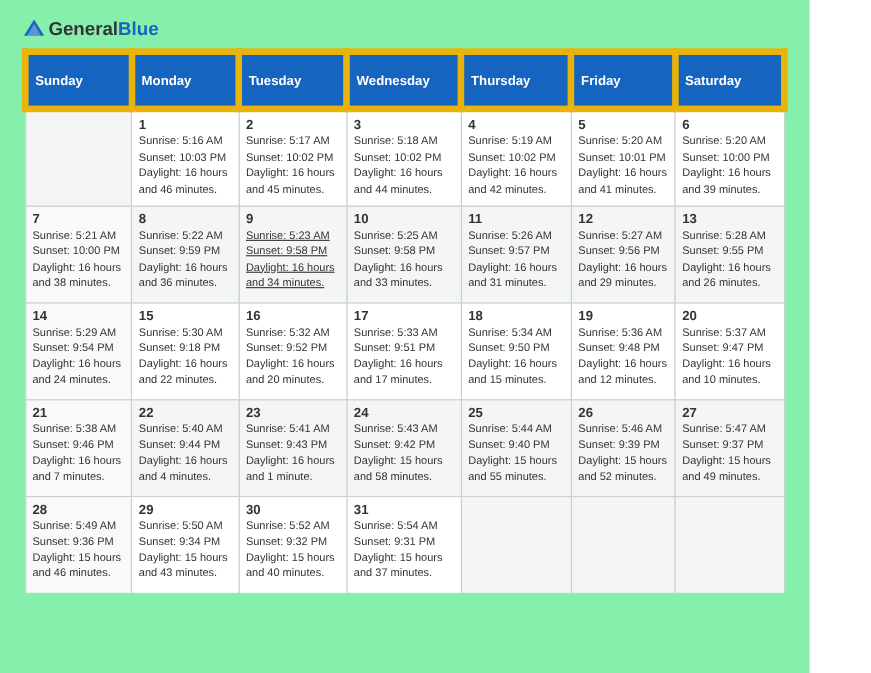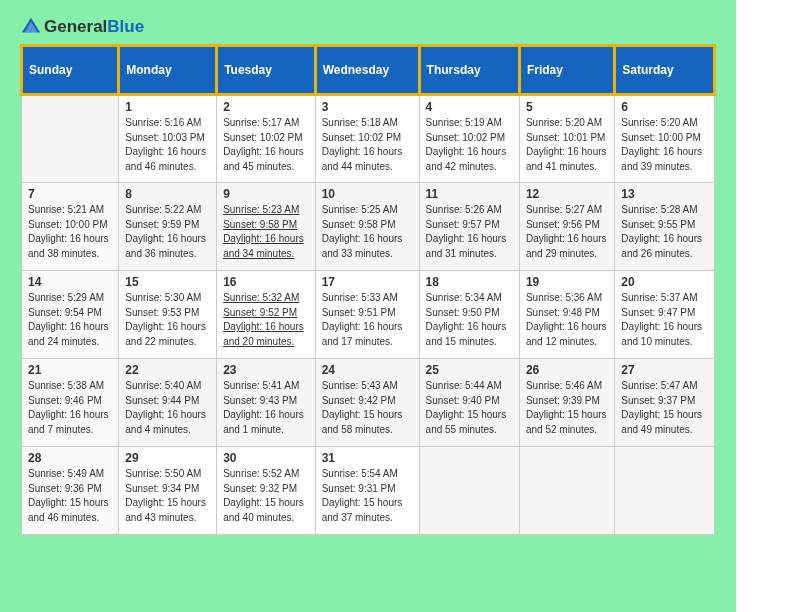--- a/index.html
+++ b/index.html
@@ -60,21 +60,21 @@
       border-collapse: collapse;
       margin-top: 4px;
     }
     thead tr th {
       background-color: #1565c0;
       color: #fff;
       font-size: 12px;
       font-weight: bold;
       text-align: left;
       padding: 16px 6px;
-      border: 3px solid #eab308;
+      border: 6px solid #eab308;
     }
     tbody tr td {
       border: 1px solid #ccc;
       vertical-align: top;
       padding: 4px 6px;
       width: 113px;
       min-height: 70px;
       height: 88px;
       font-size: 10.5px;
       color: #333;
@@ -230,27 +230,27 @@
           <td>
             <span class="day-number">14</span>
             <div class="day-info" style="white-space: pre-line;">Sunrise: 5:29 AM
 Sunset: 9:54 PM
 Daylight: 16 hours
 and 24 minutes.</div>
           </td>
           <td>
             <span class="day-number">15</span>
             <div class="day-info" style="white-space: pre-line;">Sunrise: 5:30 AM
-Sunset: 9:53 PM
+Sunset: 9:18 PM
 Daylight: 16 hours
 and 22 minutes.</div>
           </td>
           <td>
             <span class="day-number">16</span>
-            <div class="day-info" style="white-space: pre-line; text-decoration: underline;">Sunrise: 5:32 AM
+            <div class="day-info" style="white-space: pre-line;">Sunrise: 5:32 AM
 Sunset: 9:52 PM
 Daylight: 16 hours
 and 20 minutes.</div>
           </td>
           <td>
             <span class="day-number">17</span>
             <div class="day-info" style="white-space: pre-line;">Sunrise: 5:33 AM
 Sunset: 9:51 PM
 Daylight: 16 hours
 and 17 minutes.</div>

